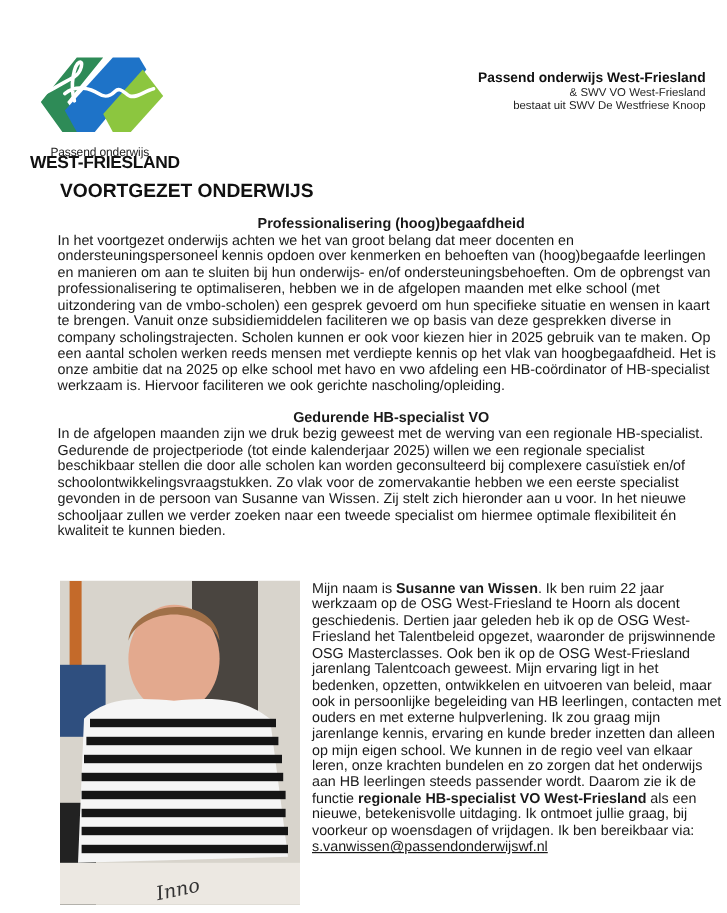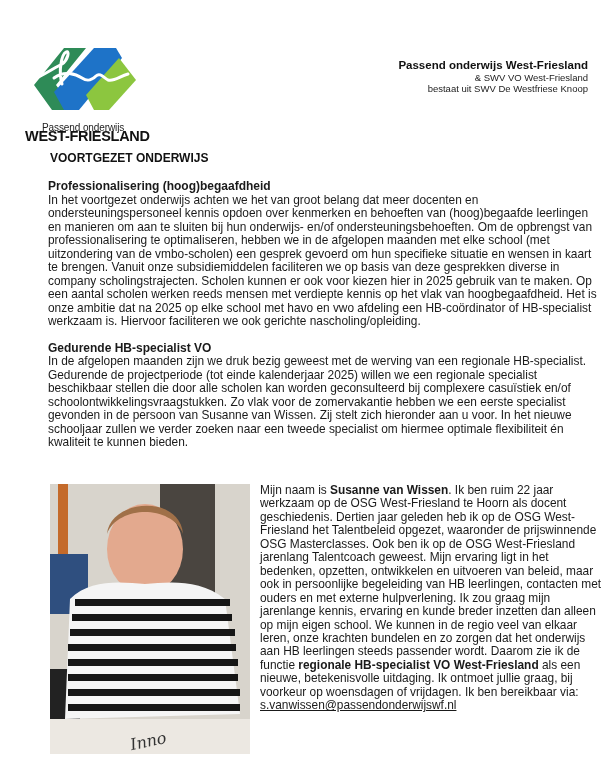--- a/index.html
+++ b/index.html
@@ -3,26 +3,26 @@
   <meta charset="utf-8">
   <style>
     html, body { margin: 0; padding: 0; background: #ffffff; }
     body {
       width: 606px; height: 761px; position: relative; overflow: hidden;
       font-family: "Liberation Sans", sans-serif; color: #1a1a1a;
     }
     .logo { position: absolute; left: 24px; top: 40px; width: 115px; height: 75px; }
     .logo-sub { position: absolute; left: 42px; top: 122px; font-size: 10px; color: #222; letter-spacing: -0.1px; }
     .logo-main { position: absolute; left: 25px; top: 128px; font-size: 14.5px; font-weight: bold; color: #111; letter-spacing: -0.3px; }
-    .section-title { position: absolute; left: 50px; top: 151px; font-size: 12px; font-weight: bold; color: #111; }
+    .section-title { position: absolute; left: 50px; top: 151px; font-size: 16px; font-weight: bold; color: #111; }
     .org-block { position: absolute; right: 18px; top: 58px; text-align: right; }
     .org-name { font-size: 11.5px; font-weight: bold; color: #111; line-height: 14px; }
     .org-line { font-size: 9.5px; color: #222; line-height: 11px; }
     .content { position: absolute; left: 48px; top: 180px; width: 556px; font-size: 11.9px; line-height: 13.5px; }
-    .heading { font-weight: bold; font-size: 12px; margin: 0; }
+    .heading { font-weight: bold; font-size: 12px; margin: 0; text-align: center; }
     p { margin: 0; }
     .gap { height: 13px; }
     .photo { position: absolute; left: 50px; top: 484px; width: 200px; height: 270px; overflow: hidden; background: #cfcac2; }
     .bio { position: absolute; left: 260px; top: 484px; width: 346px; font-size: 11.9px; line-height: 13.45px; }
     .bio a { color: #1a1a1a; text-decoration: underline; }
     b { font-weight: bold; }
   </style>
 </head>
 <body>
 

